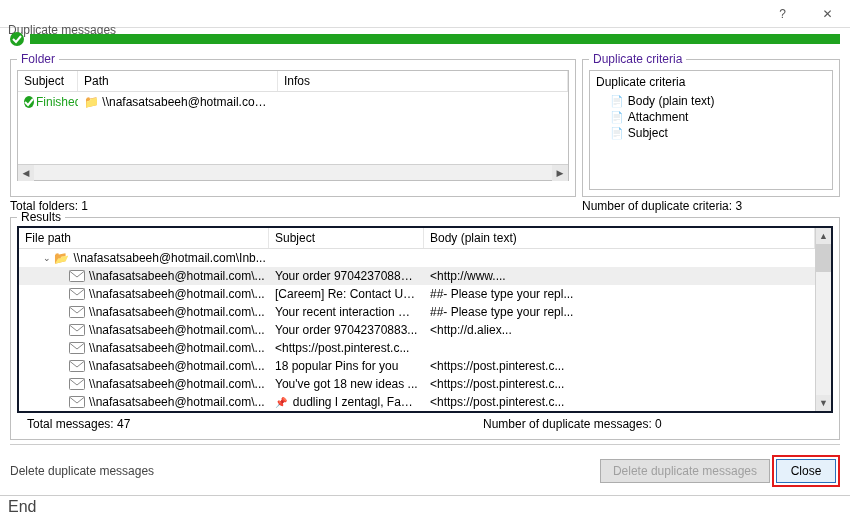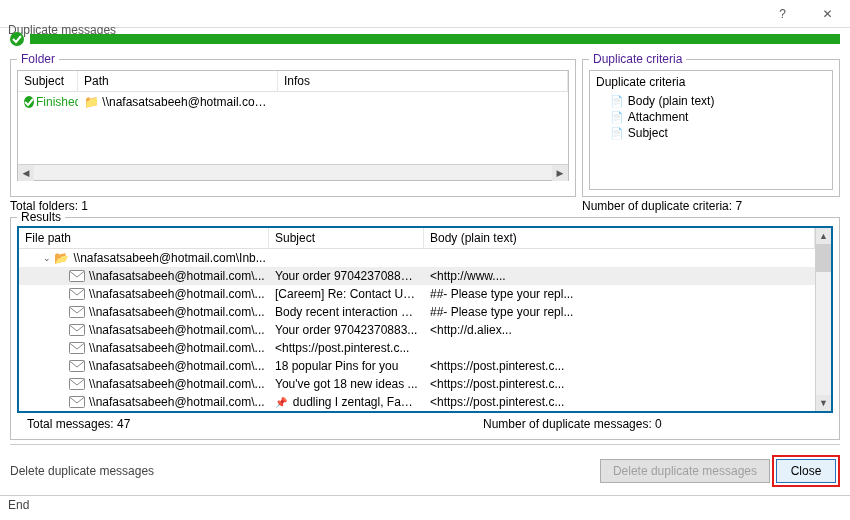--- a/index.html
+++ b/index.html
@@ -104,21 +104,21 @@
   .meta-row { display: flex; padding: 2px 10px 4px 10px; gap: 24px; }
   .meta-row .left { flex: 1; }
   .results-box {
     border: 1px solid #bfbfbf;
     margin: 0 10px;
     padding: 4px 6px 6px 6px;
   }
   .results-box > .legend { position: relative; top: -12px; background: #fff; display: inline-block; padding: 0 4px; }
   .results-box-inner { margin-top: -10px; }
   .results-grid-wrap {
-    border: 2px solid #0369a1;
+    border: 2px solid #0f172a;
     padding: 0;
     display: flex;
   }
   .results-grid {
     flex: 1;
     background: #fff;
   }
   .results-grid .c-file { width: 250px; }
   .results-grid .c-subj { width: 155px; }
   .results-grid .c-body { flex: 1; }
@@ -159,21 +159,21 @@
     color: #444; padding: 0 12px; font-size: 12px;
     cursor: pointer;
   }
   .win-btn.disabled { color: #a0a0a0; cursor: default; }
   .close-wrap { border: 2px solid #e21b1b; padding: 2px; }
   .close-wrap .win-btn { min-width: 60px; border: 1px solid #2a6fbb; background: #e5f1fb; color: #000; }
   .statusbar {
     border-top: 1px solid #ccc;
     padding: 2px 8px;
     color: #444;
-    font-size: 12px;
+    font-size: 16px;
     height: 18px;
   }
   .chev { font-size: 9px; color: #555; }
   .pin-icon { font-size: 10px; color: #555; margin-right: 2px; }
 </style>
 </head>
 <body>
 
 <div class="titlebar">
   <span class="title">Duplicate messages</span>
@@ -241,21 +241,21 @@
             <span class="crit-icon">📄</span>
             <span>Subject</span>
           </div>
         </div>
     </div>
   </fieldset>
 </div>
 
 <div class="meta-row">
   <div class="left">Total folders: 1</div>
-  <div style="width:258px;">Number of duplicate criteria: 7</div>
+  <div style="width:258px;">Number of duplicate criteria: 3</div>
 </div>
 
 <div class="results-box">
   <span class="legend">Results</span>
   <div class="results-box-inner">
     <div class="results-grid-wrap">
       <div class="results-grid">
         <div class="grid-header">
           <div class="cell c-file">File path</div>
           <div class="cell c-subj">Subject</div>
@@ -296,21 +296,21 @@
             <div class="row">
               <div class="cell c-file">
                 <span class="mail-icon">
                   <svg viewBox="0 0 16 12">
                     <rect x="0.5" y="0.5" width="15" height="11" rx="1" fill="#fff" stroke="#888"></rect>
                     <path d="M0.5 1 L8 7 L15.5 1" fill="none" stroke="#888"></path>
                   </svg>
                 </span>
                 <span>\\nafasatsabeeh@hotmail.com\...</span>
               </div>
-              <div class="cell c-subj">Body recent interaction wi...</div>
+              <div class="cell c-subj">Your recent interaction wi...</div>
               <div class="cell c-body">##- Please type your repl...</div>
             </div>
             <div class="row">
               <div class="cell c-file">
                 <span class="mail-icon">
                   <svg viewBox="0 0 16 12">
                     <rect x="0.5" y="0.5" width="15" height="11" rx="1" fill="#fff" stroke="#888"></rect>
                     <path d="M0.5 1 L8 7 L15.5 1" fill="none" stroke="#888"></path>
                   </svg>
                 </span>

